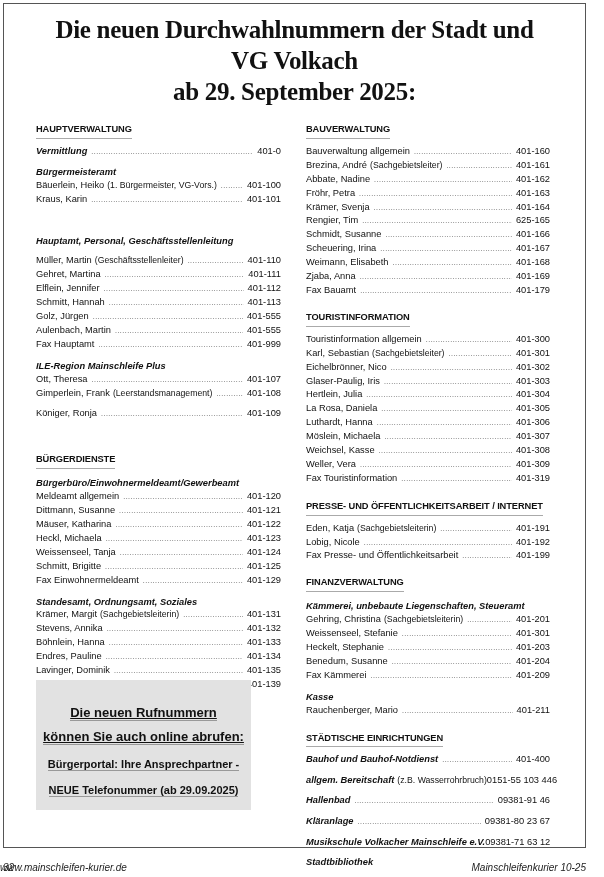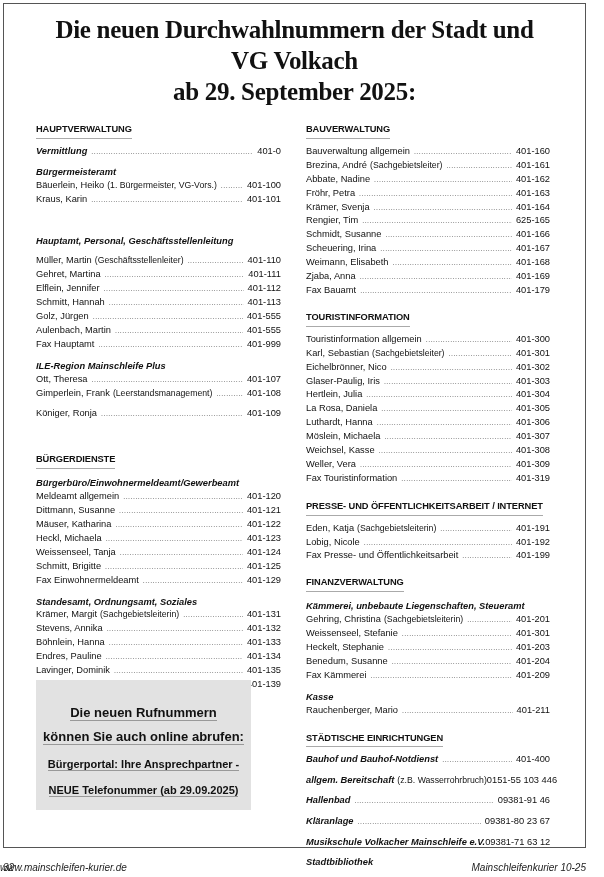--- a/index.html
+++ b/index.html
@@ -22,21 +22,21 @@
   .row .dots { flex:1 1 auto; overflow:hidden; margin:0 4px; color:#444; font-size:7px; letter-spacing:0.5px; }
   .row .dots::before { content:"......................................................................................................................................................................"; }
   .row .num { flex:0 0 auto; text-align:right; }
   .row.bold-name .name { font-weight:bold; font-style:italic; }
   .gap-s { height:6px; }
   .gap-l { height:26px; }
   .spaced { margin-bottom:7px; }
   .infobox { position:absolute; left:36px; top:680px; width:215px; height:130px;
              background:#e2e2e2; text-align:center; }
   .infobox .l { display:inline-block; font-weight:bold; border-bottom:1px solid #999; }
-  .infobox .big { font-size:13px; margin-top:0; }
+  .infobox .big { font-size:13px; margin-top:0;text-decoration:underline; }
   .infobox .small { font-size:11px; }
   .footer { position:absolute; top:862px; font-size:10px; color:#222;font-style:italic; }
 </style>
 </head>
 <body>
 
 <div class="frame"></div>
 
 <div class="title">
   <div>Die neuen Durchwahlnummern der Stadt und</div>

